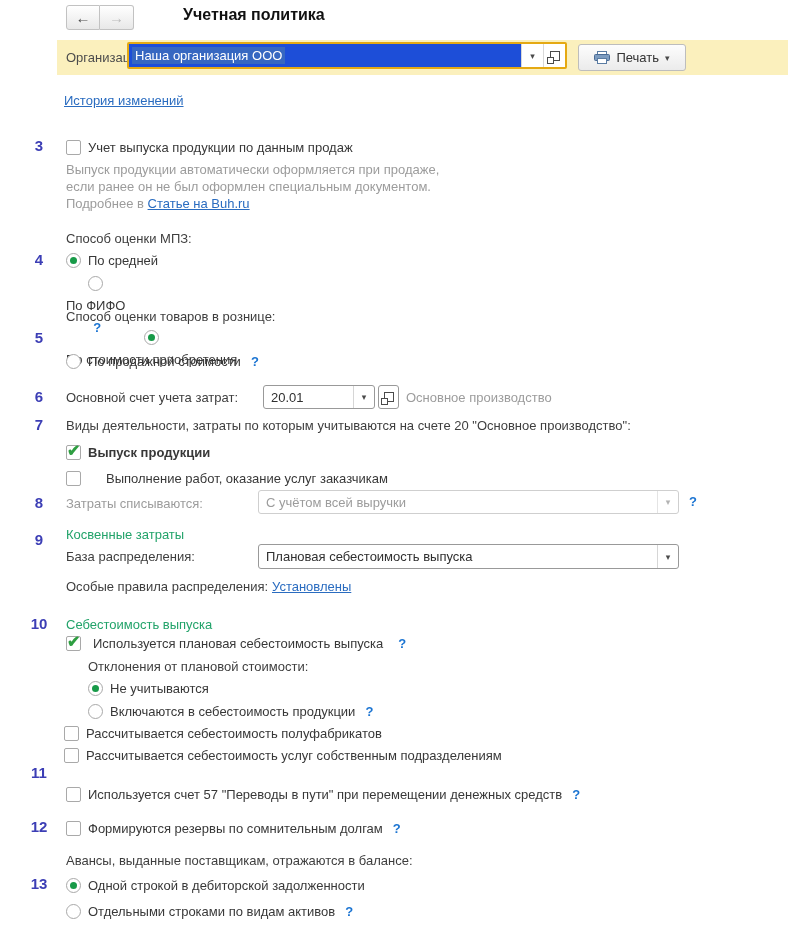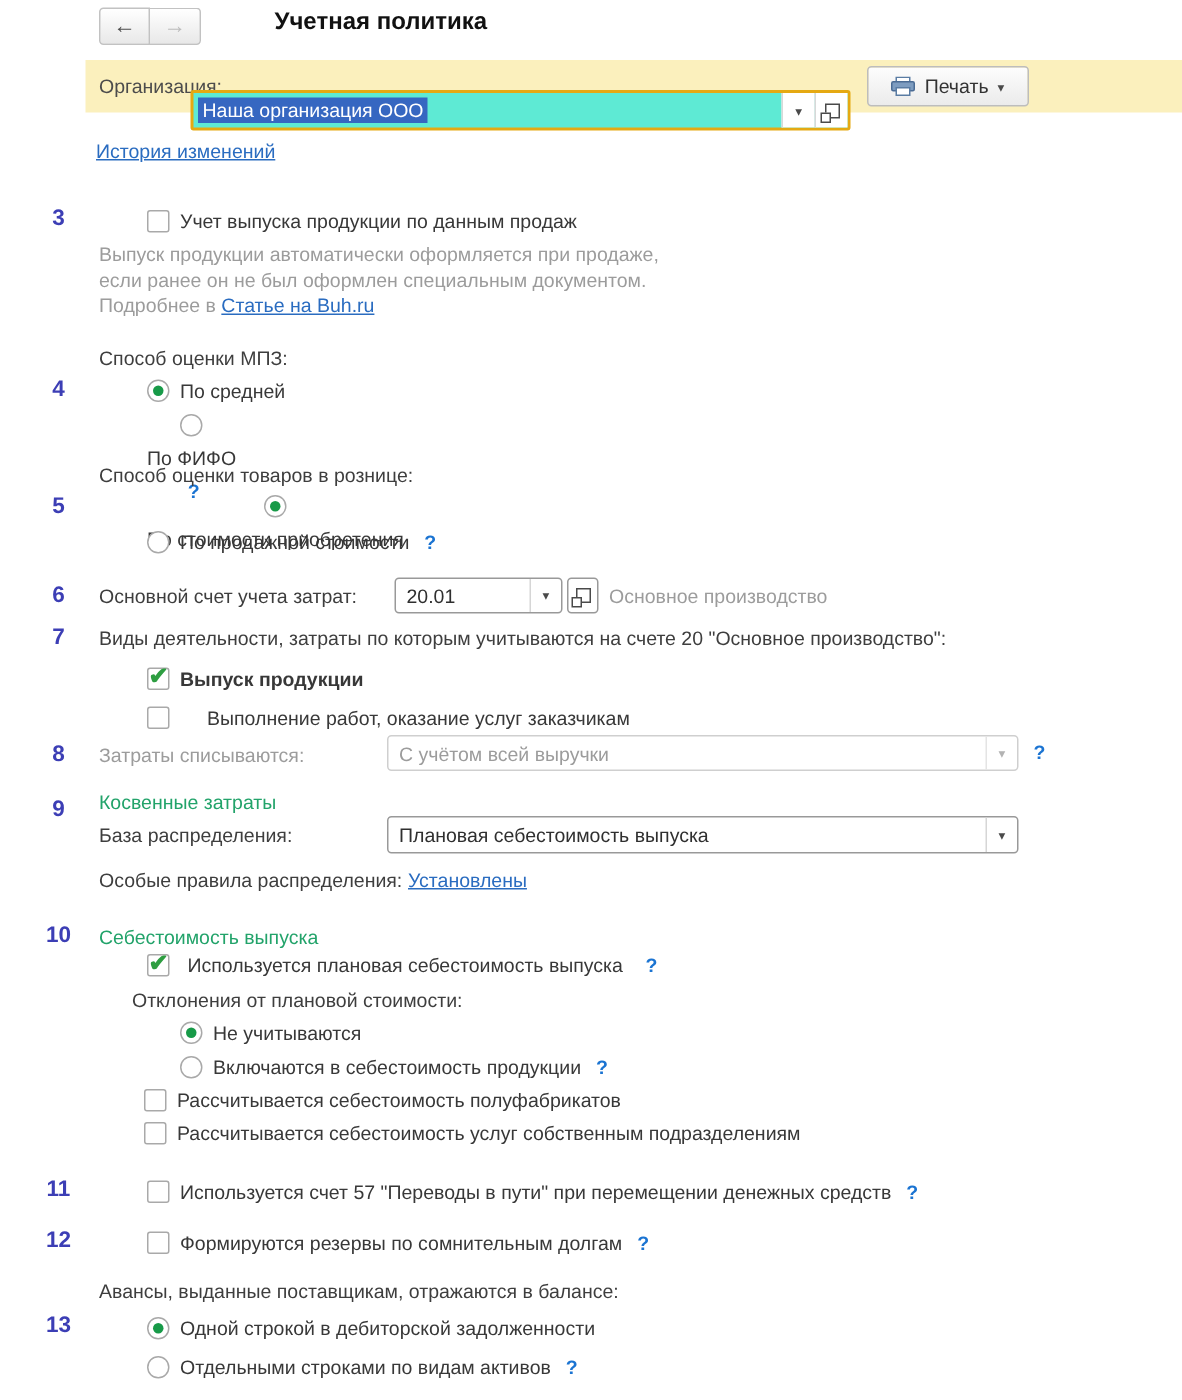--- a/index.html
+++ b/index.html
@@ -7,21 +7,21 @@
     width:788px;height:933px;position:relative;overflow:hidden;
     background:#ffffff;color:#383838;
     font-family:"Liberation Sans",sans-serif;font-size:13px;
   }
   .abs{position:absolute;}
   .num{left:22px;width:34px;text-align:center;font-weight:bold;font-size:15px;color:#3c3eb5;}
   .lbl{color:#3e3e3e;white-space:nowrap;}
   .gray{color:#9c9c9c;}
   .ghead{color:#22a36a;white-space:nowrap;}
   .link{color:#2a6cc0;text-decoration:underline;cursor:pointer;white-space:nowrap;}
-  .ctrl{display:flex;align-items:center;gap:7px;height:17px;white-space:nowrap;cursor:default;margin-left:32px;}
+  .ctrl{display:flex;align-items:center;gap:7px;height:17px;white-space:nowrap;cursor:default;}
   .cb{width:15px;height:15px;box-sizing:border-box;border:1px solid #a9a9a9;border-radius:2px;background:#fff;position:relative;flex:none;}
   .cb.checked::after{content:"✔";position:absolute;left:0;top:-5px;font-size:16px;font-weight:bold;color:#2e9e41;}
   .rd{width:15px;height:15px;box-sizing:border-box;border:1px solid #a9a9a9;border-radius:50%;background:#fff;position:relative;flex:none;}
   .rd.sel::after{content:"";position:absolute;left:3px;top:3px;width:7px;height:7px;border-radius:50%;background:#179a48;}
   .help{color:#1b74d2;font-weight:bold;margin-left:3px;cursor:pointer;}
   .desc{line-height:17px;color:#9c9c9c;white-space:nowrap;}
   .combo{box-sizing:border-box;border:1px solid #999;border-radius:3px;background:#fff;display:flex;align-items:stretch;}
   .combo .val{flex:1;display:flex;align-items:center;padding:0 7px;overflow:hidden;white-space:nowrap;color:#2f2f2f;}
   .combo .arr{width:20px;flex:none;display:flex;align-items:center;justify-content:center;color:#4a4a4a;font-size:9px;border-left:1px solid #d6d6d6;cursor:pointer;}
   .combo.disabled{border-color:#cfcfcf;}
@@ -30,21 +30,21 @@
   .choose{box-sizing:border-box;width:21px;border:1px solid #999;border-radius:3px;background:#fff;display:flex;align-items:center;justify-content:center;cursor:pointer;}
   .icon-choose{width:8px;height:8px;border:1px solid #4a4a4a;background:#fff;position:relative;display:block;}
   .icon-choose::before{content:"";position:absolute;left:-4px;bottom:-4px;width:5px;height:5px;border:1px solid #4a4a4a;background:#fff;}
   .navgrp{top:5px;left:66px;display:flex;}
   .nav-btn{width:34px;height:25px;box-sizing:border-box;border:1px solid #c2c2c2;background:linear-gradient(#ffffff,#e8e8e8);display:flex;align-items:center;justify-content:center;font-size:15px;cursor:pointer;}
   .nav-btn.back{border-radius:3px 0 0 3px;color:#4d4d4d;}
   .nav-btn.fwd{border-radius:0 3px 3px 0;border-left:none;color:#bcbcbc;}
   .title{top:6px;left:183px;font-size:16px;font-weight:bold;color:#111;white-space:nowrap;}
   .banner{top:40px;left:57px;right:0;height:35px;background:#fbf0bd;}
   .banner-label{position:absolute;left:9px;top:10px;color:#4c4c4c;}
-  .org-field{position:absolute;left:70px;top:20px;width:440px;height:27px;box-sizing:border-box;border:2px solid #e5a912;border-radius:2px;background:#5eead4;display:flex;align-items:stretch;}
+  .org-field{position:absolute;left:70px;top:2px;width:440px;height:27px;box-sizing:border-box;border:2px solid #e5a912;border-radius:2px;background:#1d4ed8;display:flex;align-items:stretch;}
   .org-text{flex:1;display:flex;align-items:center;padding-left:3px;overflow:hidden;}
   .sel-text{background:#3667c1;color:#fff;padding:1px 3px;white-space:nowrap;}
   .fld-btn{width:21px;flex:none;border-left:1px solid #d8d8d8;display:flex;align-items:center;justify-content:center;color:#4a4a4a;font-size:9px;background:#fff;cursor:pointer;}
   .print-btn{position:absolute;left:521px;top:4px;width:108px;height:27px;box-sizing:border-box;border:1px solid #bdbdbd;border-radius:3px;background:linear-gradient(#fdfdfd,#ebebeb);display:flex;align-items:center;justify-content:center;gap:6px;color:#333;cursor:pointer;white-space:nowrap;}
   .print-caret{font-size:9px;color:#4a4a4a;}
 </style>
 </head>
 <body>
 
 <div class="abs navgrp">
@@ -177,21 +177,21 @@
 </div>
 <div class="abs ctrl" style="top:725px;left:64px;">
   <span class="cb"></span>
   <span>Рассчитывается себестоимость полуфабрикатов</span>
 </div>
 <div class="abs ctrl" style="top:747px;left:64px;">
   <span class="cb"></span>
   <span>Рассчитывается себестоимость услуг собственным подразделениям</span>
 </div>
 
-<div class="abs num" style="top:784px;">11</div>
+<div class="abs num" style="top:764px;">11</div>
 <div class="abs ctrl" style="top:786px;left:66px;">
   <span class="cb"></span>
   <span>Используется счет 57 "Переводы в пути" при перемещении денежных средств</span>
   <span class="help">?</span>
 </div>
 
 <div class="abs num" style="top:818px;">12</div>
 <div class="abs ctrl" style="top:820px;left:66px;">
   <span class="cb"></span>
   <span>Формируются резервы по сомнительным долгам</span>

